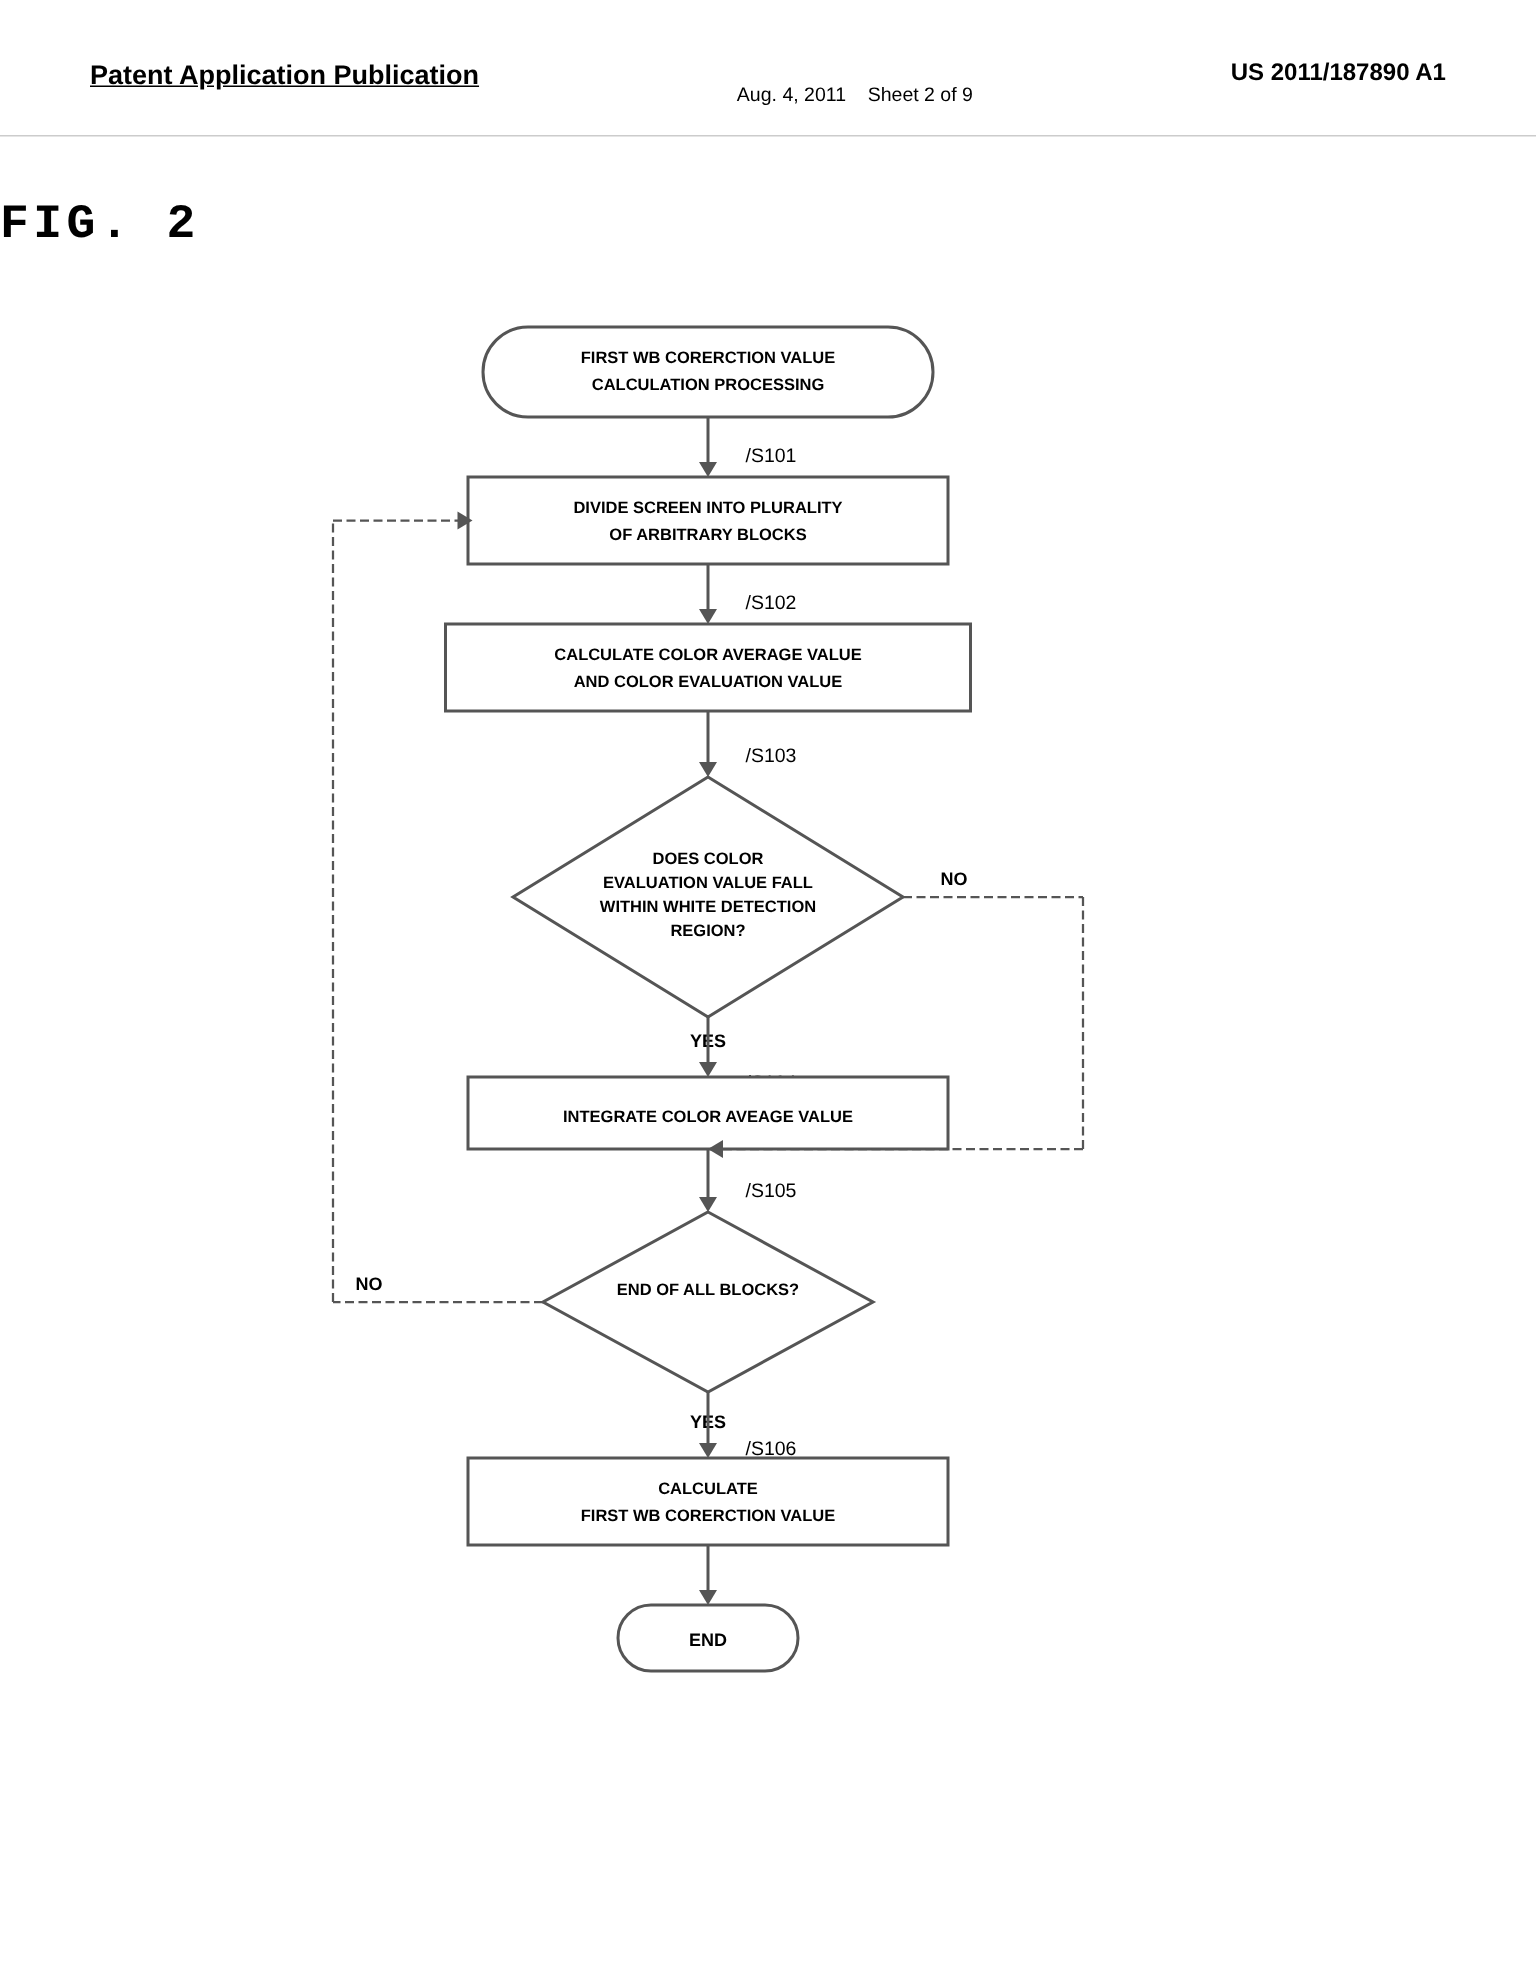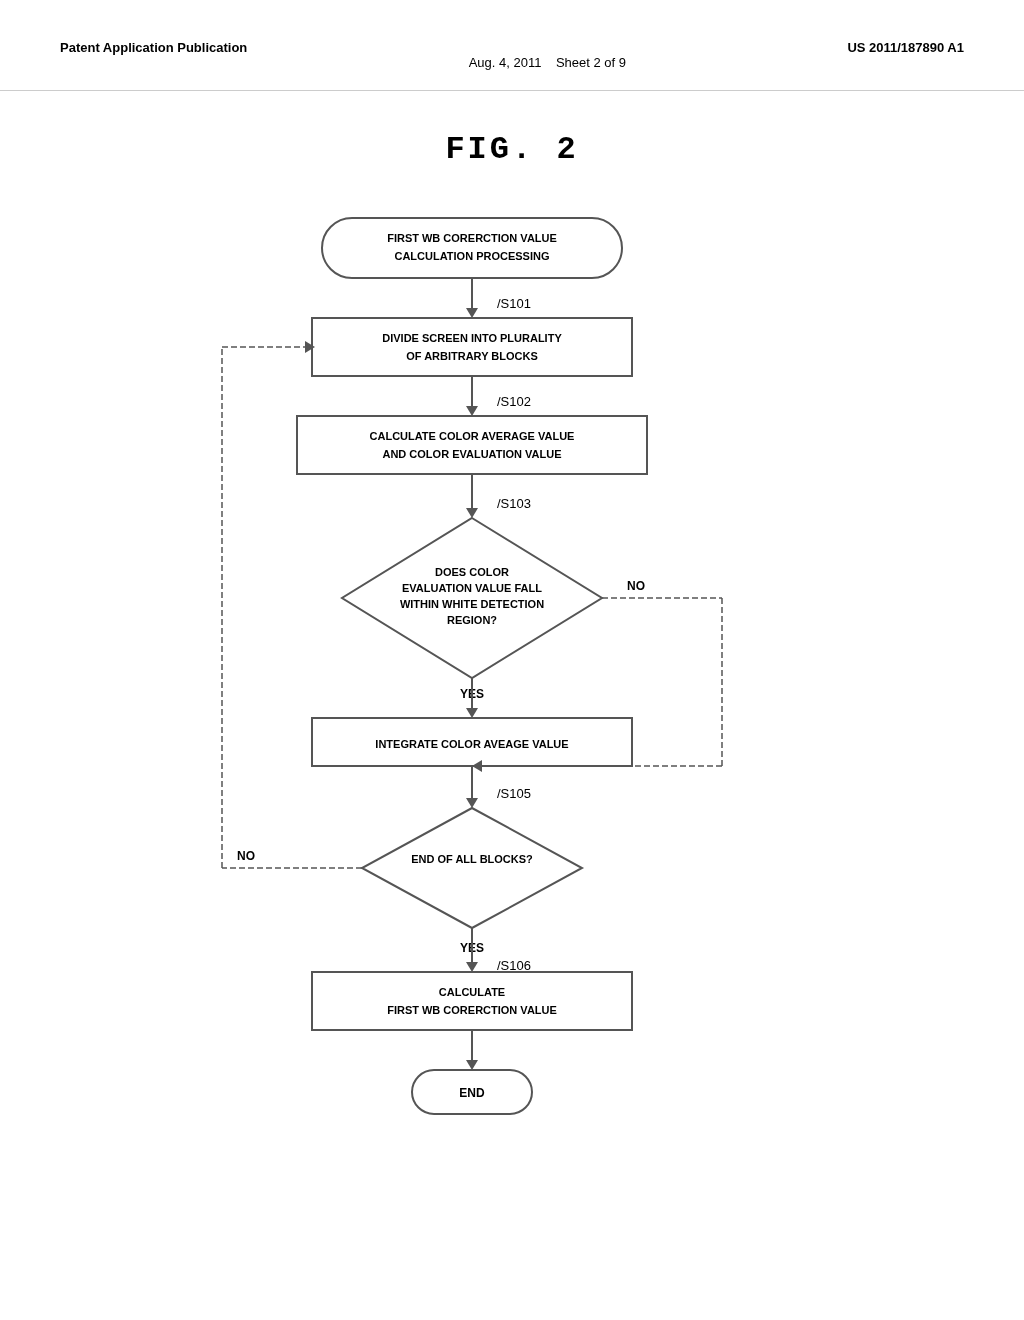--- a/index.html
+++ b/index.html
@@ -16,36 +16,37 @@
       display: flex;
       justify-content: space-between;
       align-items: flex-start;
       padding: 40px 60px 20px 60px;
       border-bottom: 1px solid #ccc;
       font-size: 13px;
     }
 
     .header-left {
       font-weight: bold;
-      font-size: 13px;
+      font-size: 18px;
+      text-decoration: underline;
     }
 
     .header-center {
       text-align: center;
       font-size: 13px;
       margin-top: 15px;
     }
 
     .header-right {
-      font-size: 13px;
+      font-size: 16px;
       font-weight: bold;
     }
 
     .fig-title {
-      text-align: center;
+      text-align: left;
       margin: 40px 0 30px 0;
       font-size: 32px;
       font-weight: bold;
       font-family: 'Courier New', monospace;
       letter-spacing: 3px;
     }
 
     
     .flowchart-svg {
       margin: 0 auto;

